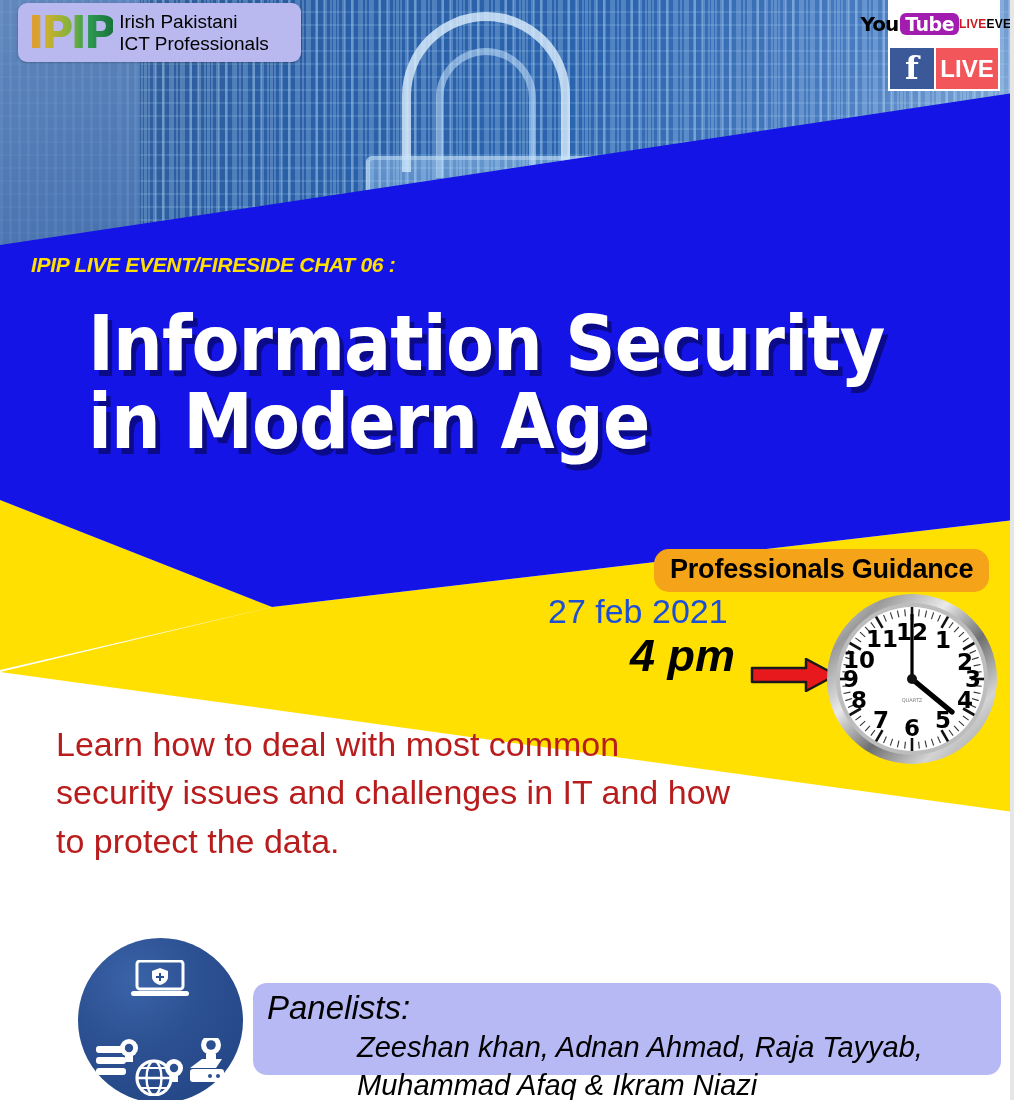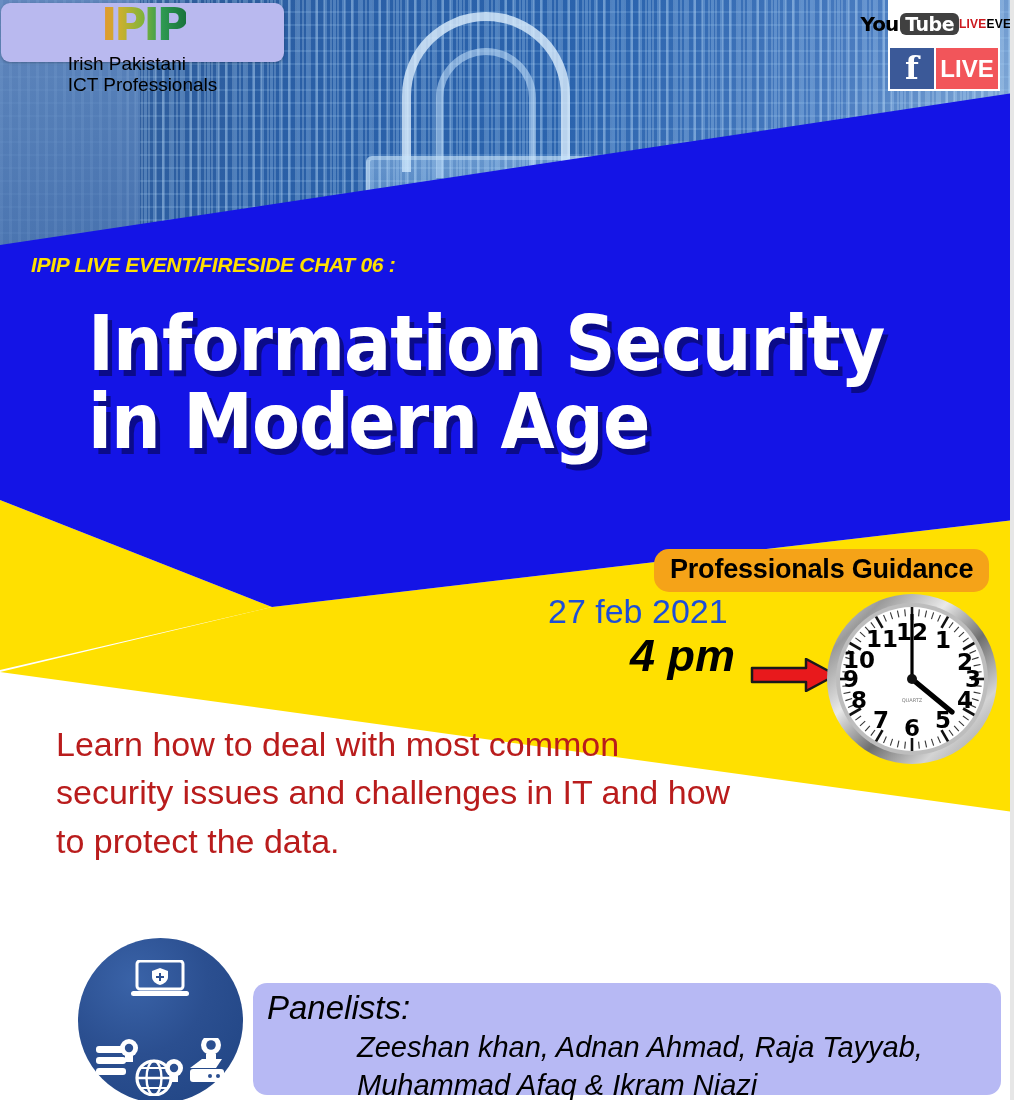--- a/index.html
+++ b/index.html
@@ -83,29 +83,28 @@
     clip-path: polygon(0 500px, 272px 607px, 0 670px);
   }
   .yellow-mid {
     position:absolute; left:0; top:0; width:1014px; height:830px;
     background:#FFE000;
     clip-path: polygon(272px 607px, 1014px 520px, 1014px 812px, 0 672px);
   }
 
   
   .logo-box {
-    position:absolute; left:1px; top:3px;
+    position:absolute; left:18px; top:3px;
     width:283px; height:59px;
     background:#b9b9ef;
     border-radius:9px;
     display:flex; align-items:center; gap:6px;
     padding:0 8px;
     box-shadow:0 1px 3px rgba(0,0,0,.25);
     z-index:40;
-    flex-direction:column;
   }
   .logo-mark {
     font-size:44px; font-weight:bold; line-height:1;
     letter-spacing:-3px;
     font-family:"DejaVu Sans", sans-serif;
     background:linear-gradient(90deg,#e8922f 0%,#c9b02f 25%,#84b33a 50%,#2f9a52 72%,#18733c 100%);
     -webkit-background-clip:text; background-clip:text; color:transparent;
     padding-left:2px;
   }
   .logo-text {
@@ -116,21 +115,21 @@
   
   .badges { position:absolute; right:10px; top:0; z-index:40; }
   .yt-badge {
     width:112px; height:46px; background:#ffffff;
     display:flex; align-items:center; justify-content:center;
     padding-top:2px;
   }
   .yt-row1 { display:flex; align-items:center; gap:2px; }
   .yt-you { font-size:20px; font-weight:bold; color:#000; letter-spacing:-1px; font-family:"DejaVu Sans", sans-serif;}
   .yt-tube {
-    background:#404040; color:#fff; font-size:19px; font-weight:bold;
+    background:#a21caf; color:#fff; font-size:19px; font-weight:bold;
     border-radius:6px; padding:0 5px; letter-spacing:-.5px;
     font-family:"DejaVu Sans", sans-serif;
   }
   .yt-row2 { font-size:12px; font-weight:bold; letter-spacing:.2px; }
   .yt-live { color:#cc181e; }
   .yt-stream { color:#000; }
 
   .fb-badge {
     width:112px; height:45px; background:#fff;
     display:flex; align-items:center; padding:2px;
@@ -206,21 +205,21 @@
   }
   .itsec-circle {
     position:absolute; inset:0; border-radius:50%;
     background:radial-gradient(circle at 34% 26%, #3a63a8 0%, #2b4f90 45%, #1f4382 100%);
   }
   .itsec-laptop { position:absolute; left:52px; top:22px; width:60px; height:38px; }
   .itsec-icons { position:absolute; left:14px; top:100px; width:138px; height:58px; }
 
   
   .panel-box {
-    position:absolute; left:253px; top:983px; width:748px; height:112px;
+    position:absolute; left:253px; top:983px; width:748px; height:92px;
     background:#b7b9f4; border-radius:14px; z-index:25;
     padding:8px 16px 0 14px;
   }
   .panel-title {
     color:#000; font-size:33px; font-style:italic; line-height:1.05;
   }
   .panel-names {
     color:#000; font-size:29px; font-style:italic; line-height:1.33;
     margin-left:90px; margin-top:2px; white-space:pre-line;
   }

